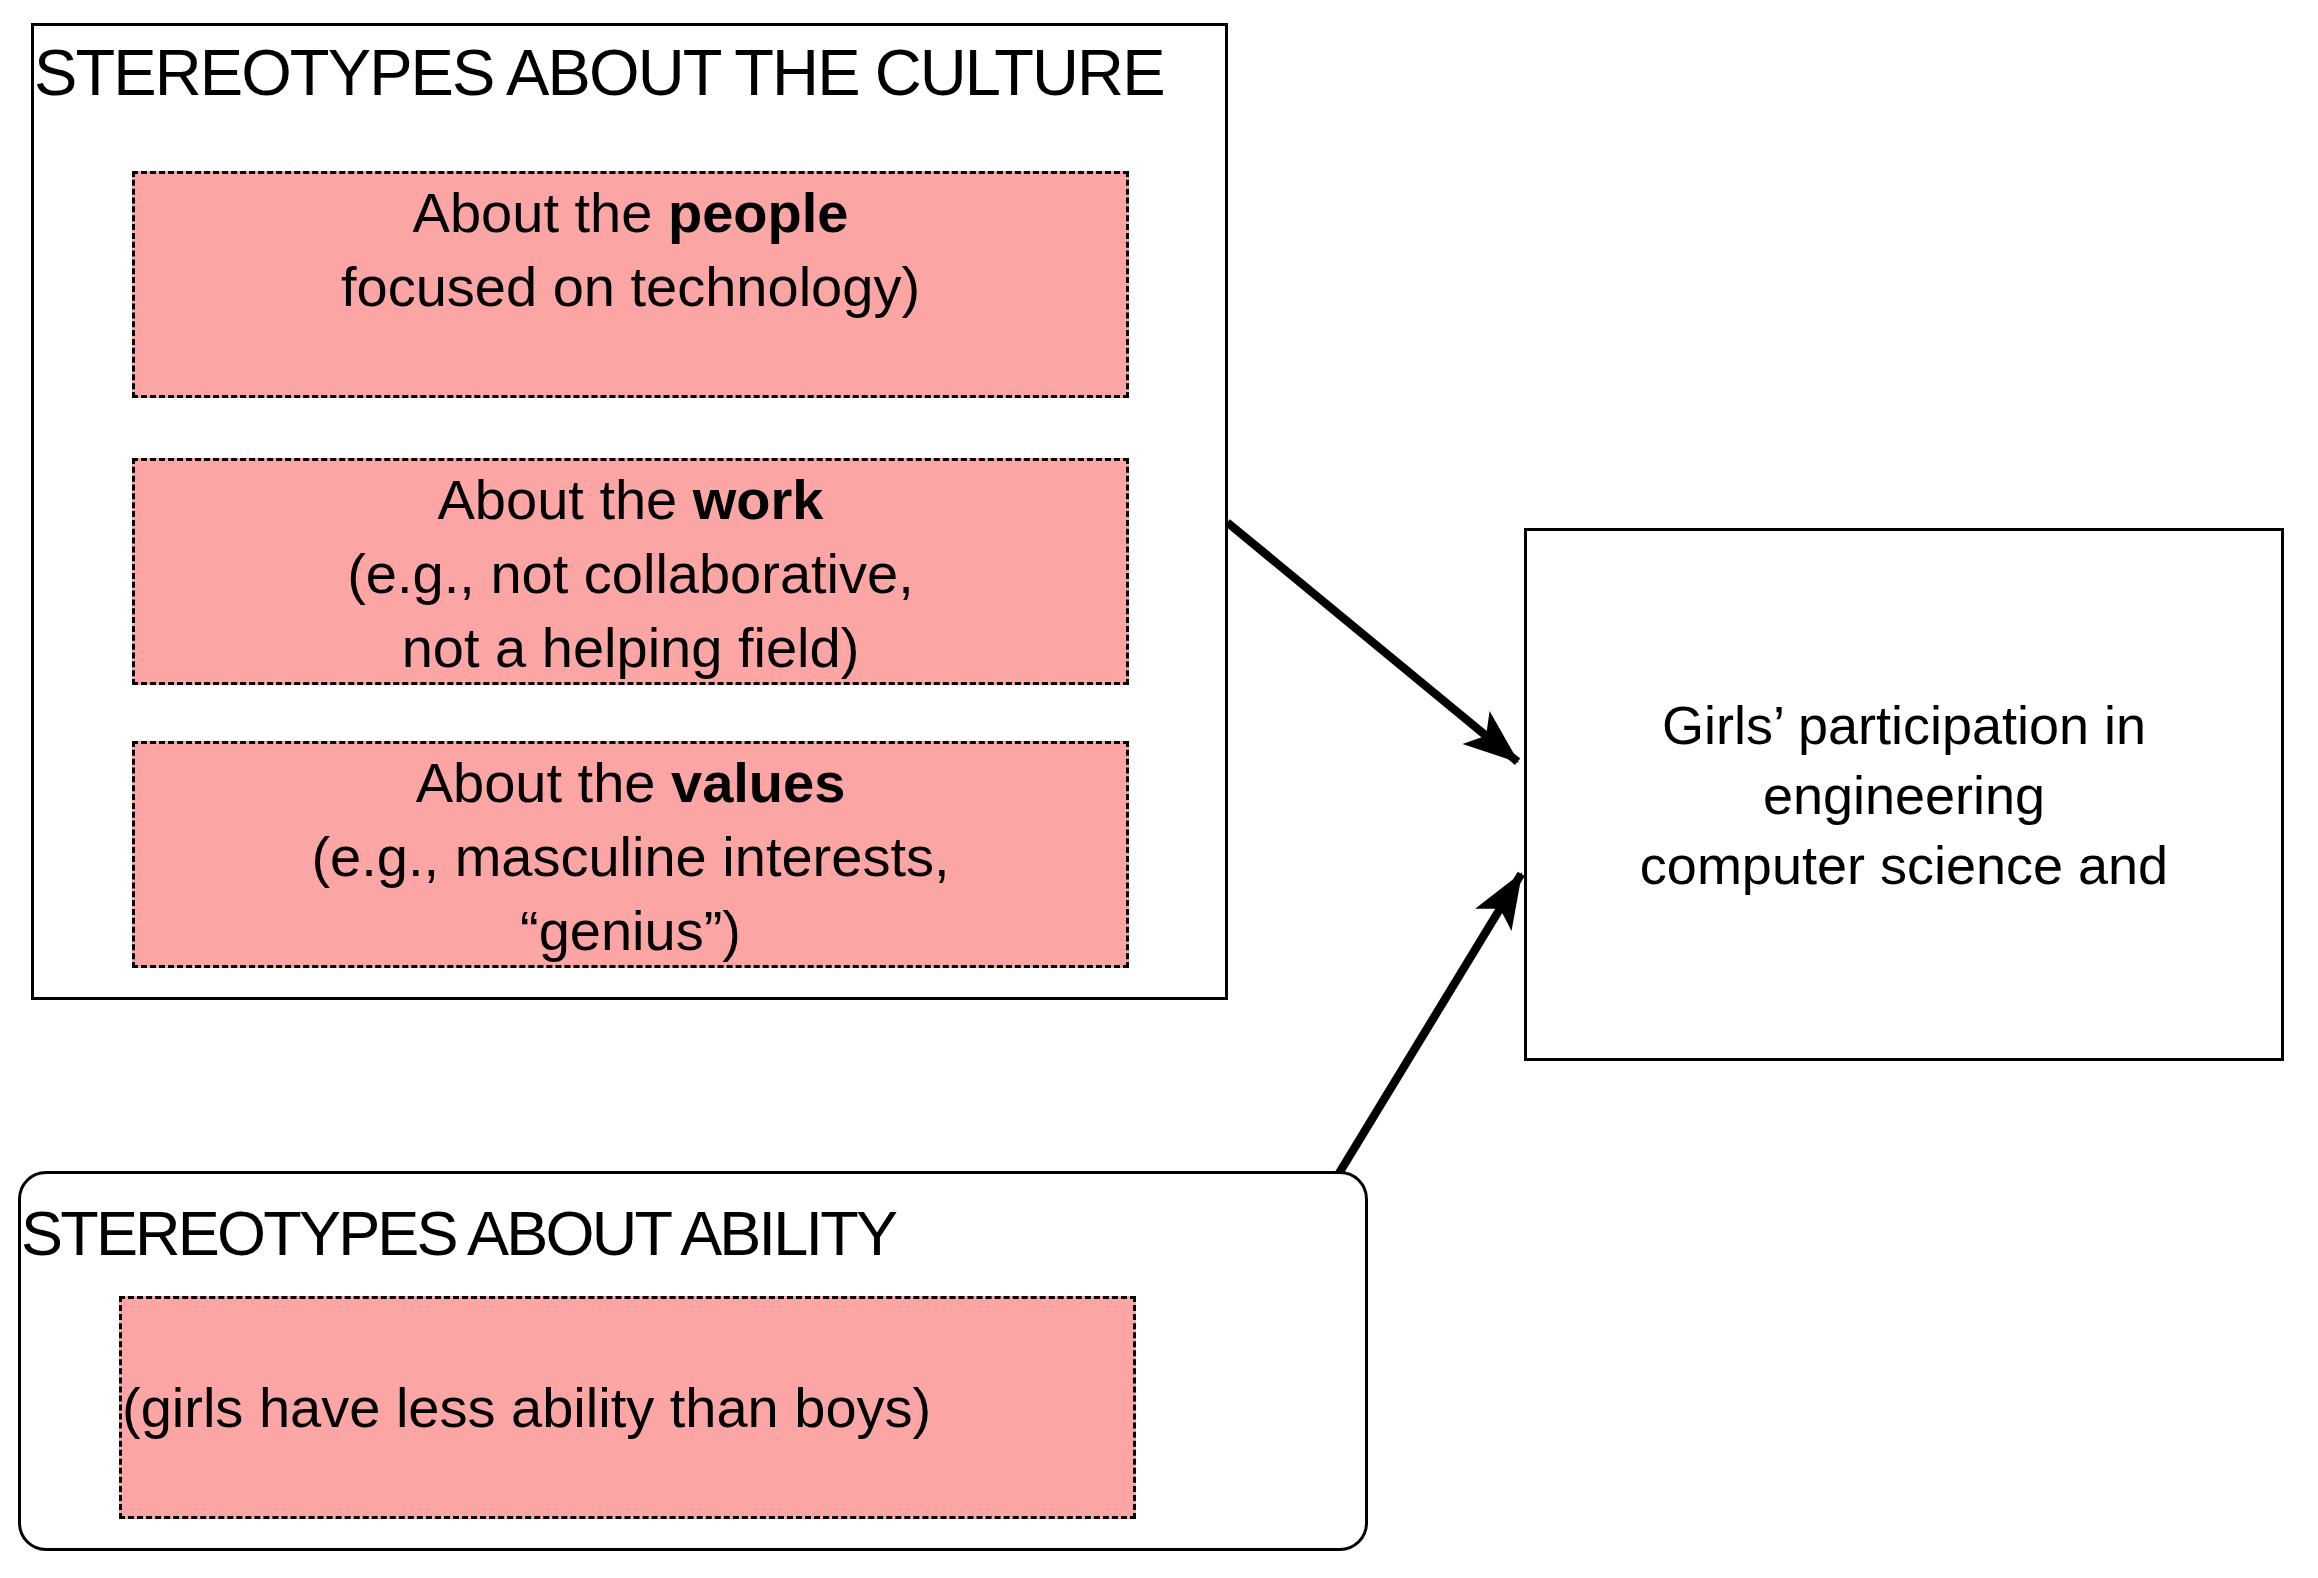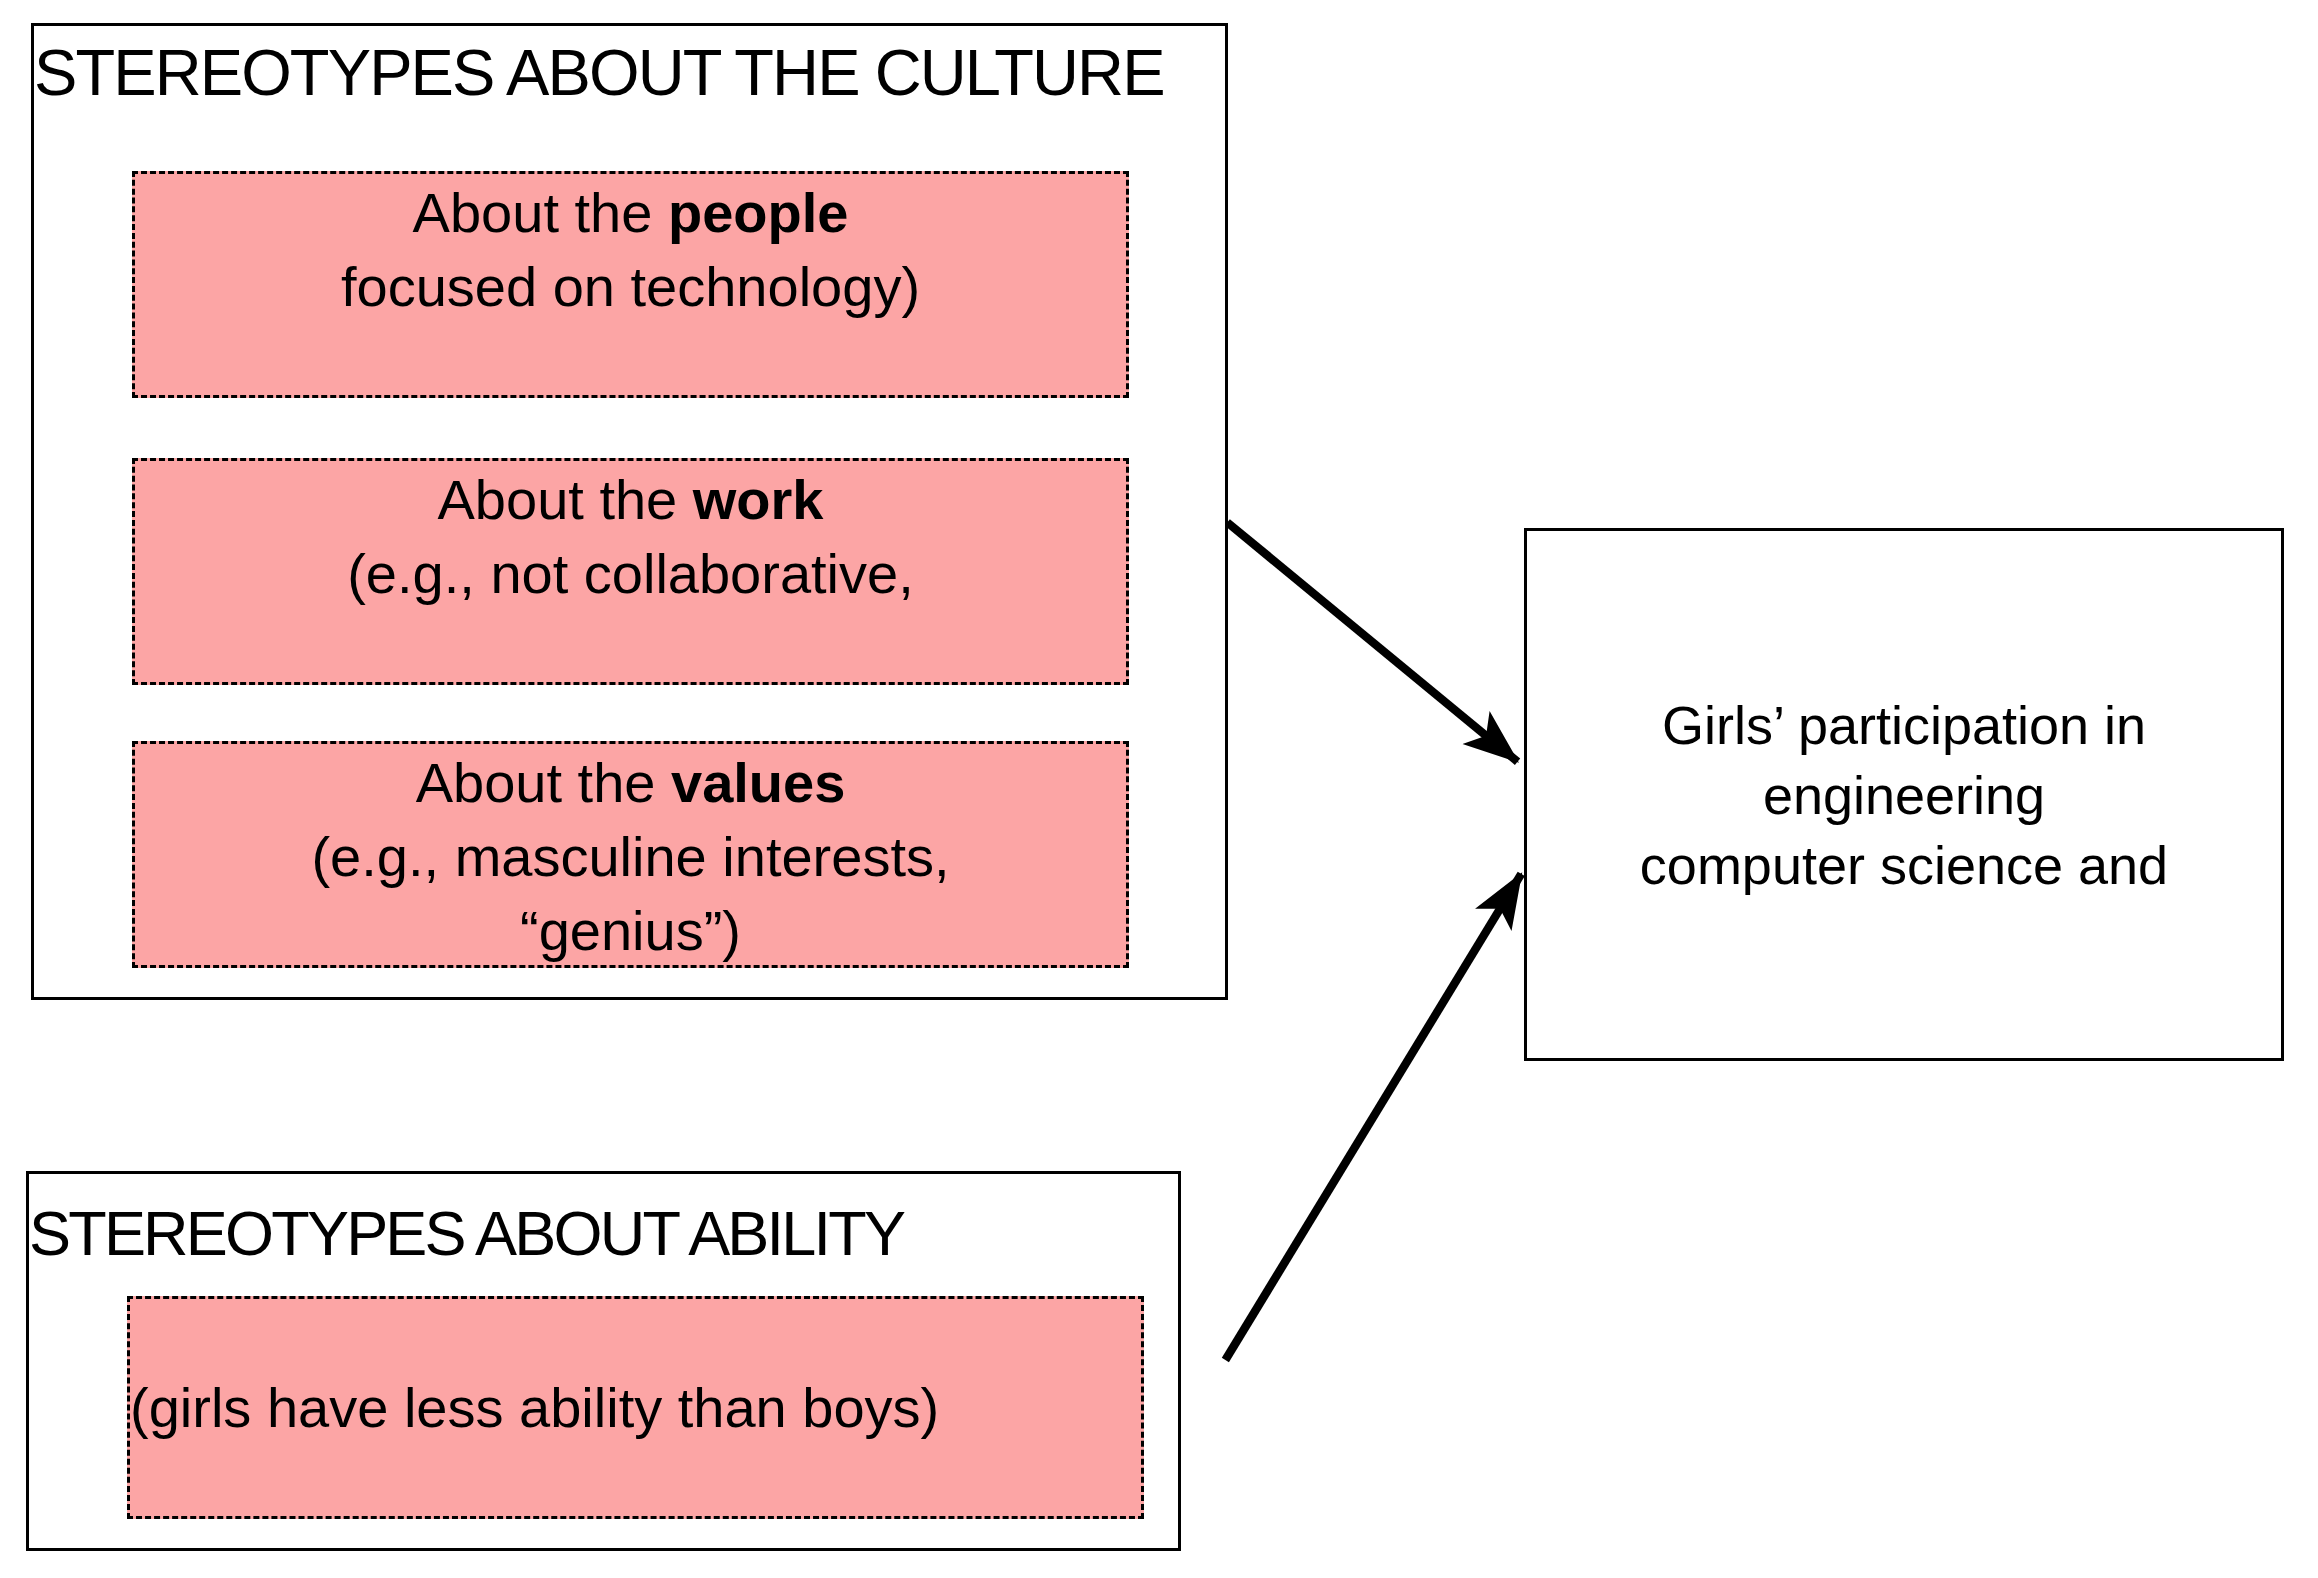--- a/index.html
+++ b/index.html
@@ -14,21 +14,21 @@
     overflow: hidden;
   }
 
   .solid-box {
     position: absolute;
     border: 3.7px solid #000;
     background: #ffffff;
   }
 
   .culture-box { left: 31px; top: 23px; width: 1197px; height: 977px; }
-  .ability-box { left: 26px; top: 1171px; width: 1155px; height: 380px; }
+  .ability-box { left: 18px; top: 1171px; width: 1350px; height: 380px; border-radius: 28px; }
 
   .outcome-box {
     left: 1524px; top: 528px; width: 760px; height: 533px;
     display: flex; flex-direction: column; justify-content: center;
     text-align: center;
     font-size: 54px; line-height: 70px;
   }
 
   .box-title {
     text-align: left;
@@ -91,20 +91,21 @@
     <div class="box-title">STEREOTYPES ABOUT THE CULTURE</div>
 
     <div class="dashed-box dashed-people">
       <div><span>About the </span><span class="kw">people</span></div>
       <div>focused on technology)</div>
     </div>
 
     <div class="dashed-box dashed-work">
       <div><span>About the </span><span class="kw">work</span></div>
       <div>(e.g., not collaborative,</div>
+      <div>not a helping field)</div>
     </div>
 
     <div class="dashed-box dashed-values">
       <div><span>About the </span><span class="kw">values</span></div>
       <div>(e.g., masculine interests,</div>
       <div>“genius”)</div>
     </div>
   </div>
 
   <div class="solid-box ability-box">

